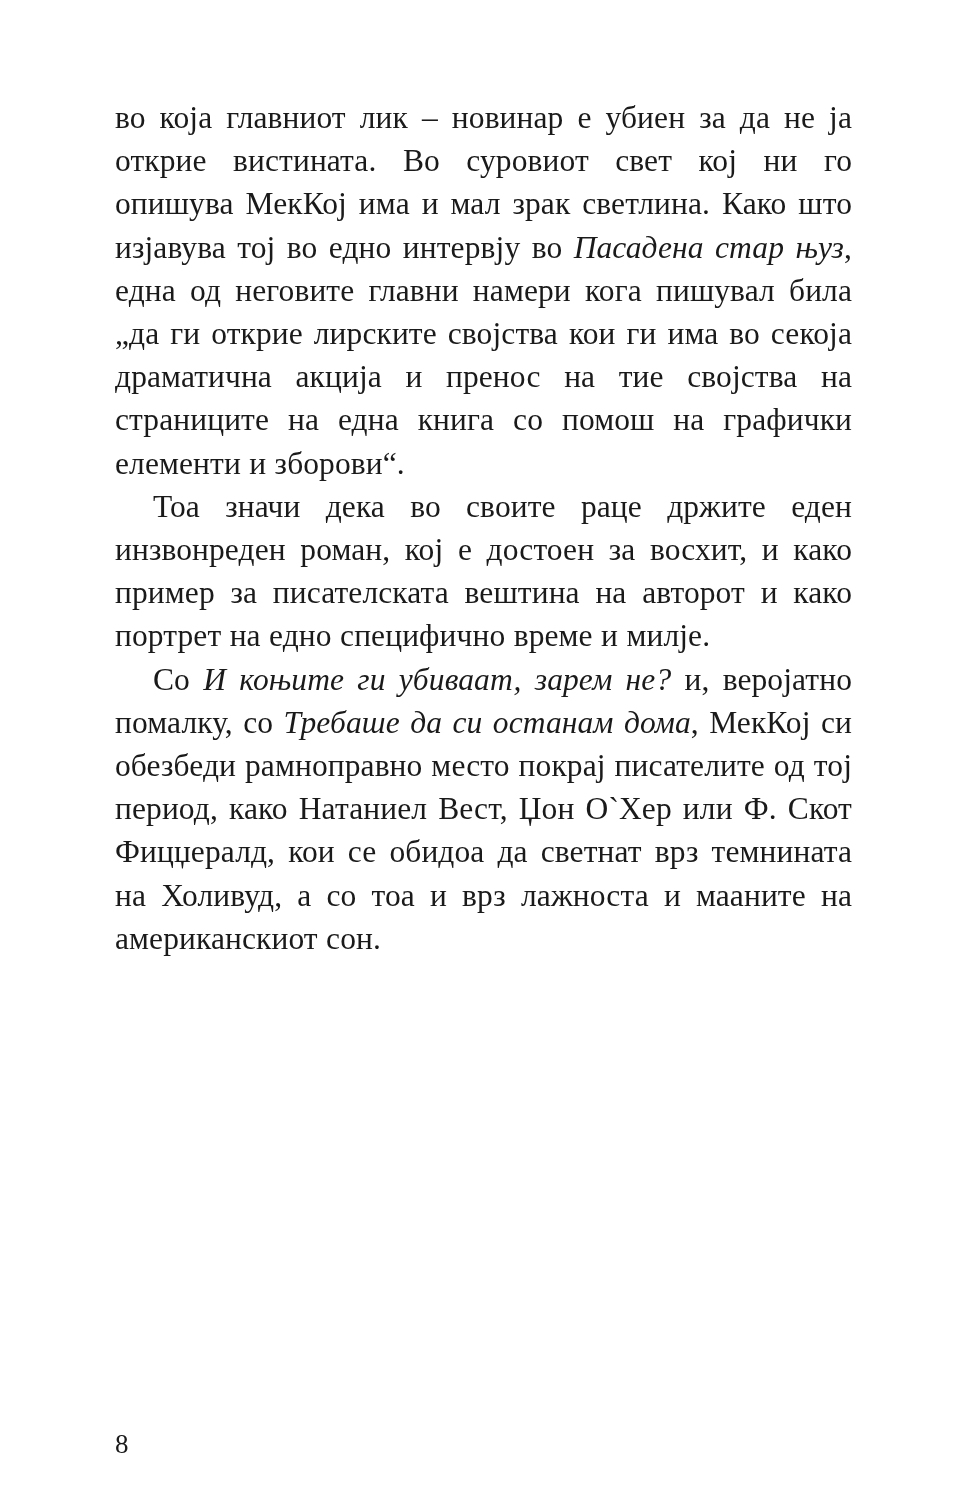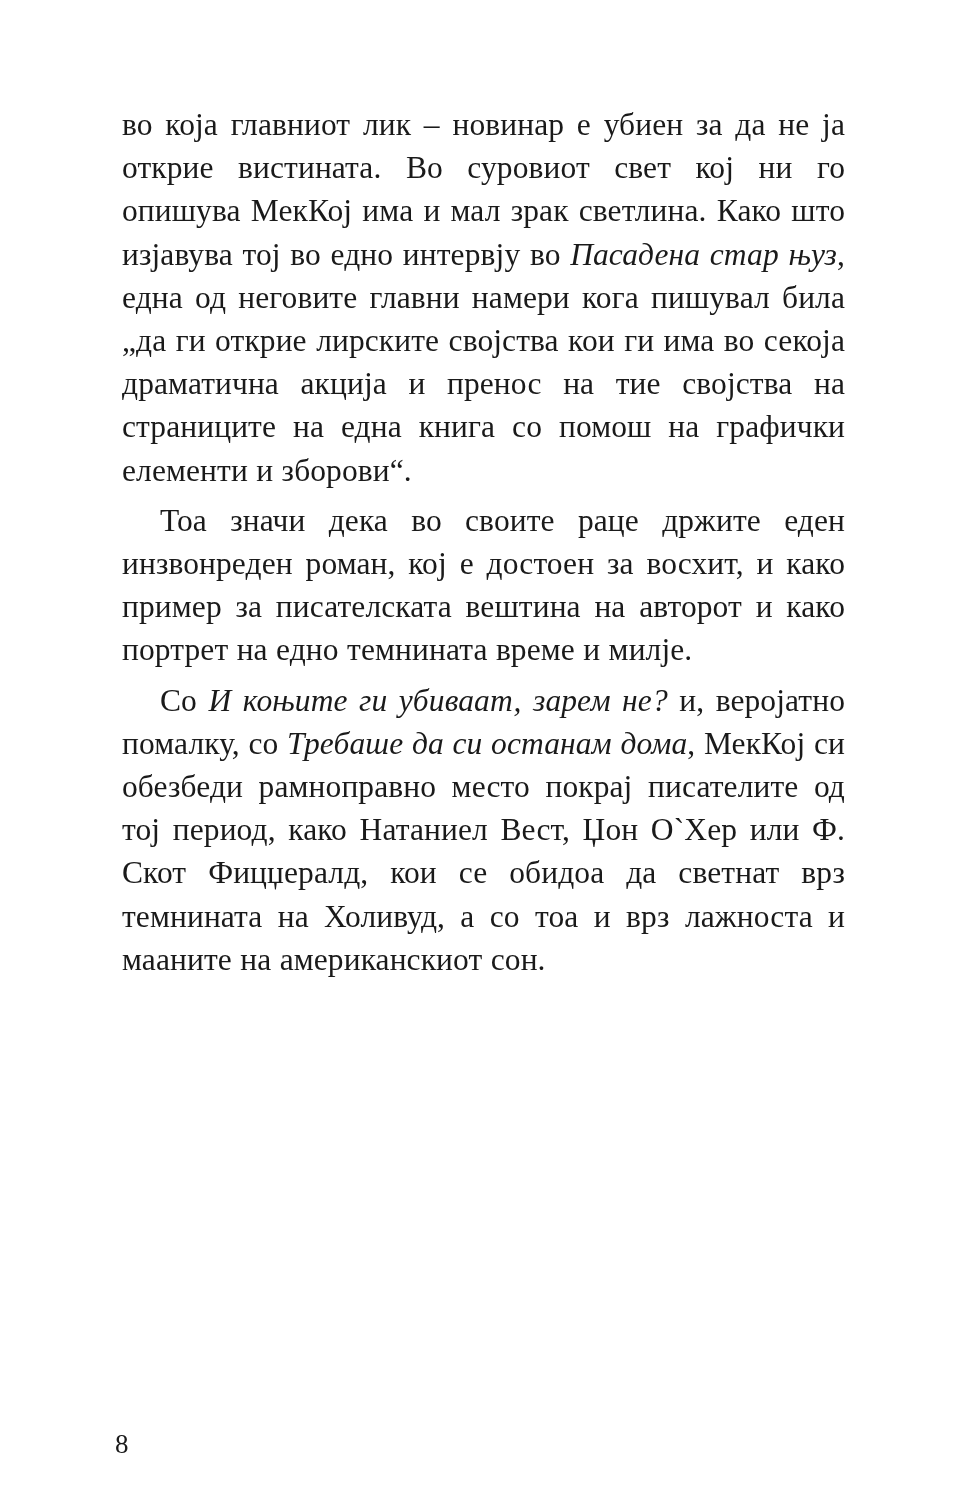--- a/index.html
+++ b/index.html
@@ -17,21 +17,21 @@
     font-family: "Liberation Serif", "DejaVu Serif", serif;
     color: #1a1a1a;
   }
   .text-block {
     position: absolute;
     left: 115px;
     top: 96px;
     width: 737px;
   }
   .para {
-    margin: 7px;
+    margin: 0;
     font-size: 31.5px;
     line-height: 43.2px;
     text-align: justify;
     text-justify: inter-word;
     letter-spacing: 0.1px;
     word-spacing: 0.4px;
     color: #1a1a1a;
     hyphens: none;
   }
   .para.indent {
@@ -62,20 +62,20 @@
     font-family: "Liberation Serif", "DejaVu Serif", serif;
   }
 </style>
 </head>
 <body>
 
 <div class="page">
 
   <div class="text-block">
     <p class="para"><span>во која главниот лик – новинар е убиен за да не ја открие вистината. Во суровиот свет кој ни го опишува МекКој има и мал зрак светлина. Како што изјавува тој во едно интервју во </span><span class="ital">Пасадена стар њуз</span><span>, една од неговите главни намери кога пишувал била „да ги открие лирските својства кои ги има во секоја драматична акција и пренос на тие својства на страниците на една книга со помош на графички елементи и зборови“.</span></p>
-    <p class="para indent"><span>Тоа значи дека во своите раце држите еден инзвонреден роман, кој е достоен за восхит, и како пример за писателската вештина на авторот и како портрет на едно темнината време и милје.</span></p>
+    <p class="para indent"><span>Тоа значи дека во своите раце држите еден инзвонреден роман, кој е достоен за восхит, и како пример за писателската вештина на авторот и како портрет на едно специфично време и милје.</span></p>
     <p class="para indent"><span>Со </span><span class="ital">И коњите ги убиваат, зарем не?</span><span> и, веројатно помалку, со </span><span class="ital">Требаше да си останам дома</span><span>, МекКој си обезбеди рамноправно место покрај писателите од тој период, како Натаниел Вест, Џон О`Хер или Ф. Скот Фицџералд, кои се обидоа да светнат врз темнината на Холивуд, а со тоа и врз лажноста и мааните на американскиот сон.</span></p>
   </div>
 
 
   <p class="folio">8</p>
 
 </div>
 
 </body></html>

